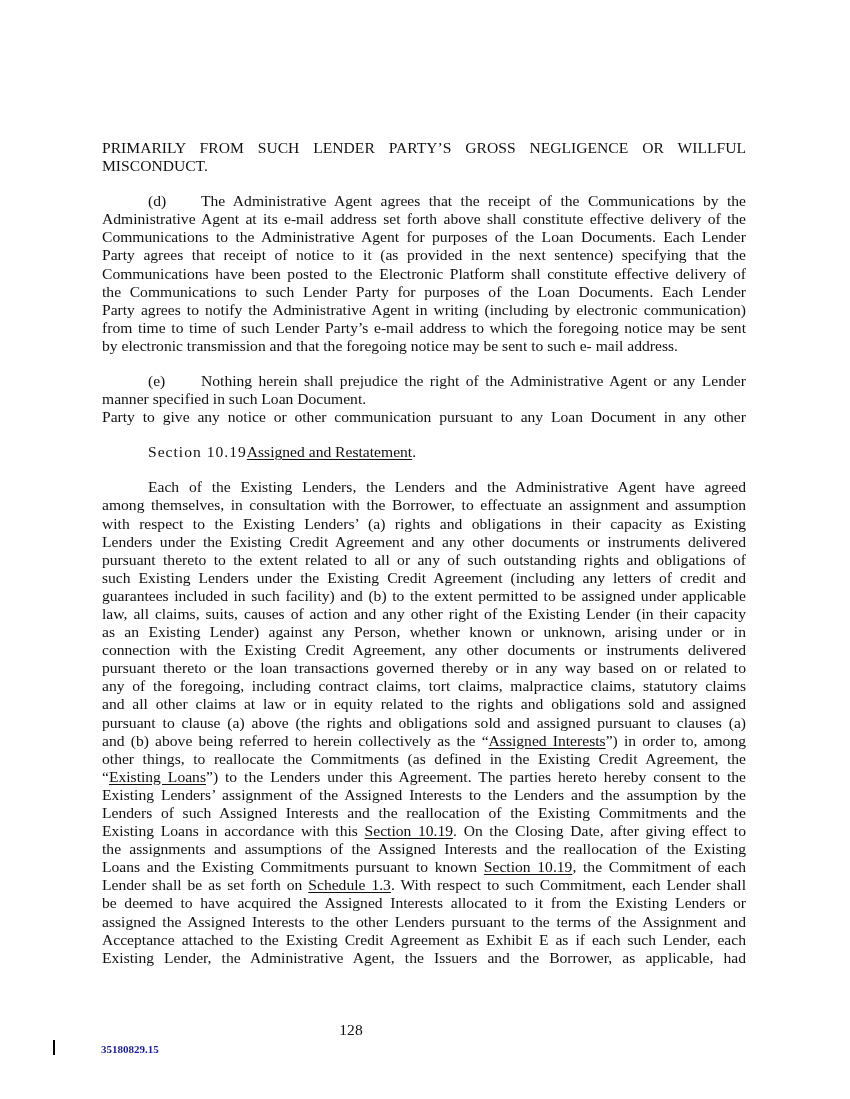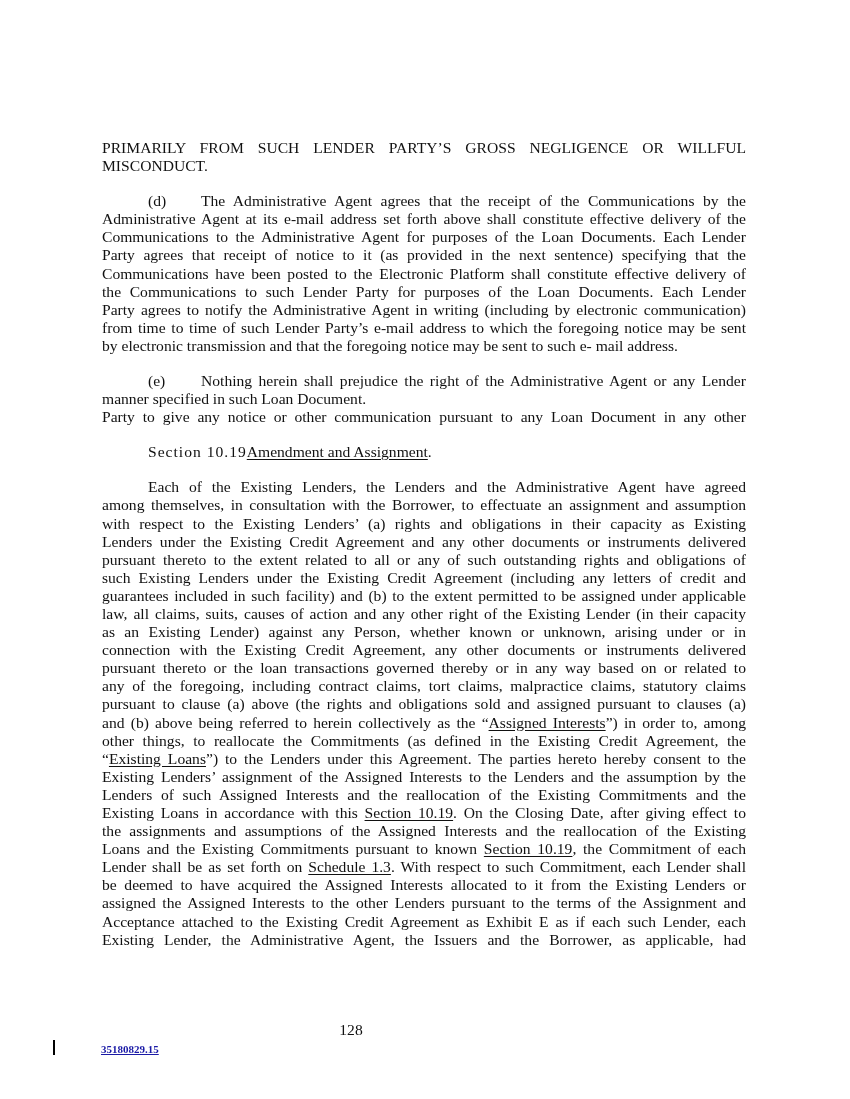--- a/index.html
+++ b/index.html
@@ -11,21 +11,21 @@
     .line.last { text-align-last: left; }
     .gap { height: 17px; }
     .indent { padding-left: 46px; }
     .para-label { display: inline-block; width: 53px; }
     .u { text-decoration: underline; text-underline-offset: 2px; }
     .section-heading { font-size: 15.6px; line-height: 18px; padding-left: 46px; }
     .section-num { letter-spacing: 1px; }
     .page-number { position: absolute; left: 0; width: 702px; top: 1021px; text-align: center;
       font-size: 15.6px; }
     .footer-id { position: absolute; left: 101px; top: 1043px; font-size: 11px; font-weight: bold;
-      color: #1a1aa6; text-decoration: underline; }
+      color: #1a1aa6; }
     .change-bar { position: absolute; left: 53px; top: 1040px; width: 2px; height: 15px; background: #000; }
   </style>
 </head>
 <body>
 
 <div class="page">
   <div>
     <span class="line">PRIMARILY FROM SUCH LENDER PARTY’S GROSS NEGLIGENCE OR WILLFUL</span>
     <span class="line last">MISCONDUCT.</span>
   </div>
@@ -45,37 +45,38 @@
   <div class="gap"></div>
 
   <div>
     <span class="line indent"><span class="para-label">(e)</span><span>Nothing herein shall prejudice the right of the Administrative Agent or any Lender</span></span>
     <span class="line last">manner specified in such Loan Document.</span>
     <span class="line">Party to give any notice or other communication pursuant to any Loan Document in any other</span>
   </div>
   <div class="gap"></div>
 
   <div class="section-heading">
-    <span class="section-num">Section 10.19</span><span class="u">Amendment and Assignment</span><span>.</span>
+    <span class="section-num">Section 10.19</span><span class="u">Assigned and Restatement</span><span>.</span>
   </div>
   <div class="gap"></div>
 
   <div>
     <span class="line indent">Each of the Existing Lenders, the Lenders and the Administrative Agent have agreed</span>
     <span class="line">among themselves, in consultation with the Borrower, to effectuate an assignment and assumption</span>
     <span class="line">with respect to the Existing Lenders’ (a) rights and obligations in their capacity as Existing</span>
     <span class="line">Lenders under the Existing Credit Agreement and any other documents or instruments delivered</span>
     <span class="line">pursuant thereto to the extent related to all or any of such outstanding rights and obligations of</span>
     <span class="line">such Existing Lenders under the Existing Credit Agreement (including any letters of credit and</span>
     <span class="line">guarantees included in such facility) and (b) to the extent permitted to be assigned under applicable</span>
     <span class="line">law, all claims, suits, causes of action and any other right of the Existing Lender (in their capacity</span>
     <span class="line">as an Existing Lender) against any Person, whether known or unknown, arising under or in</span>
     <span class="line">connection with the Existing Credit Agreement, any other documents or instruments delivered</span>
     <span class="line">pursuant thereto or the loan transactions governed thereby or in any way based on or related to</span>
     <span class="line">any of the foregoing, including contract claims, tort claims, malpractice claims, statutory claims</span>
+    <span class="line">and all other claims at law or in equity related to the rights and obligations sold and assigned</span>
     <span class="line">pursuant to clause (a) above (the rights and obligations sold and assigned pursuant to clauses (a)</span>
     <span class="line"><span>and (b) above being referred to herein collectively as the “</span><span class="u">Assigned Interests</span><span>”) in order to, among</span></span>
     <span class="line">other things, to reallocate the Commitments (as defined in the Existing Credit Agreement, the</span>
     <span class="line"><span>“</span><span class="u">Existing Loans</span><span>”) to the Lenders under this Agreement. The parties hereto hereby consent to the</span></span>
     <span class="line">Existing Lenders’ assignment of the Assigned Interests to the Lenders and the assumption by the</span>
     <span class="line">Lenders of such Assigned Interests and the reallocation of the Existing Commitments and the</span>
     <span class="line"><span>Existing Loans in accordance with this </span><span class="u">Section 10.19</span><span>. On the Closing Date, after giving effect to</span></span>
     <span class="line">the assignments and assumptions of the Assigned Interests and the reallocation of the Existing</span>
     <span class="line"><span>Loans and the Existing Commitments pursuant to known </span><span class="u">Section 10.19</span><span>, the Commitment of each</span></span>
     <span class="line"><span>Lender shall be as set forth on </span><span class="u">Schedule 1.3</span><span>. With respect to such Commitment, each Lender shall</span></span>

